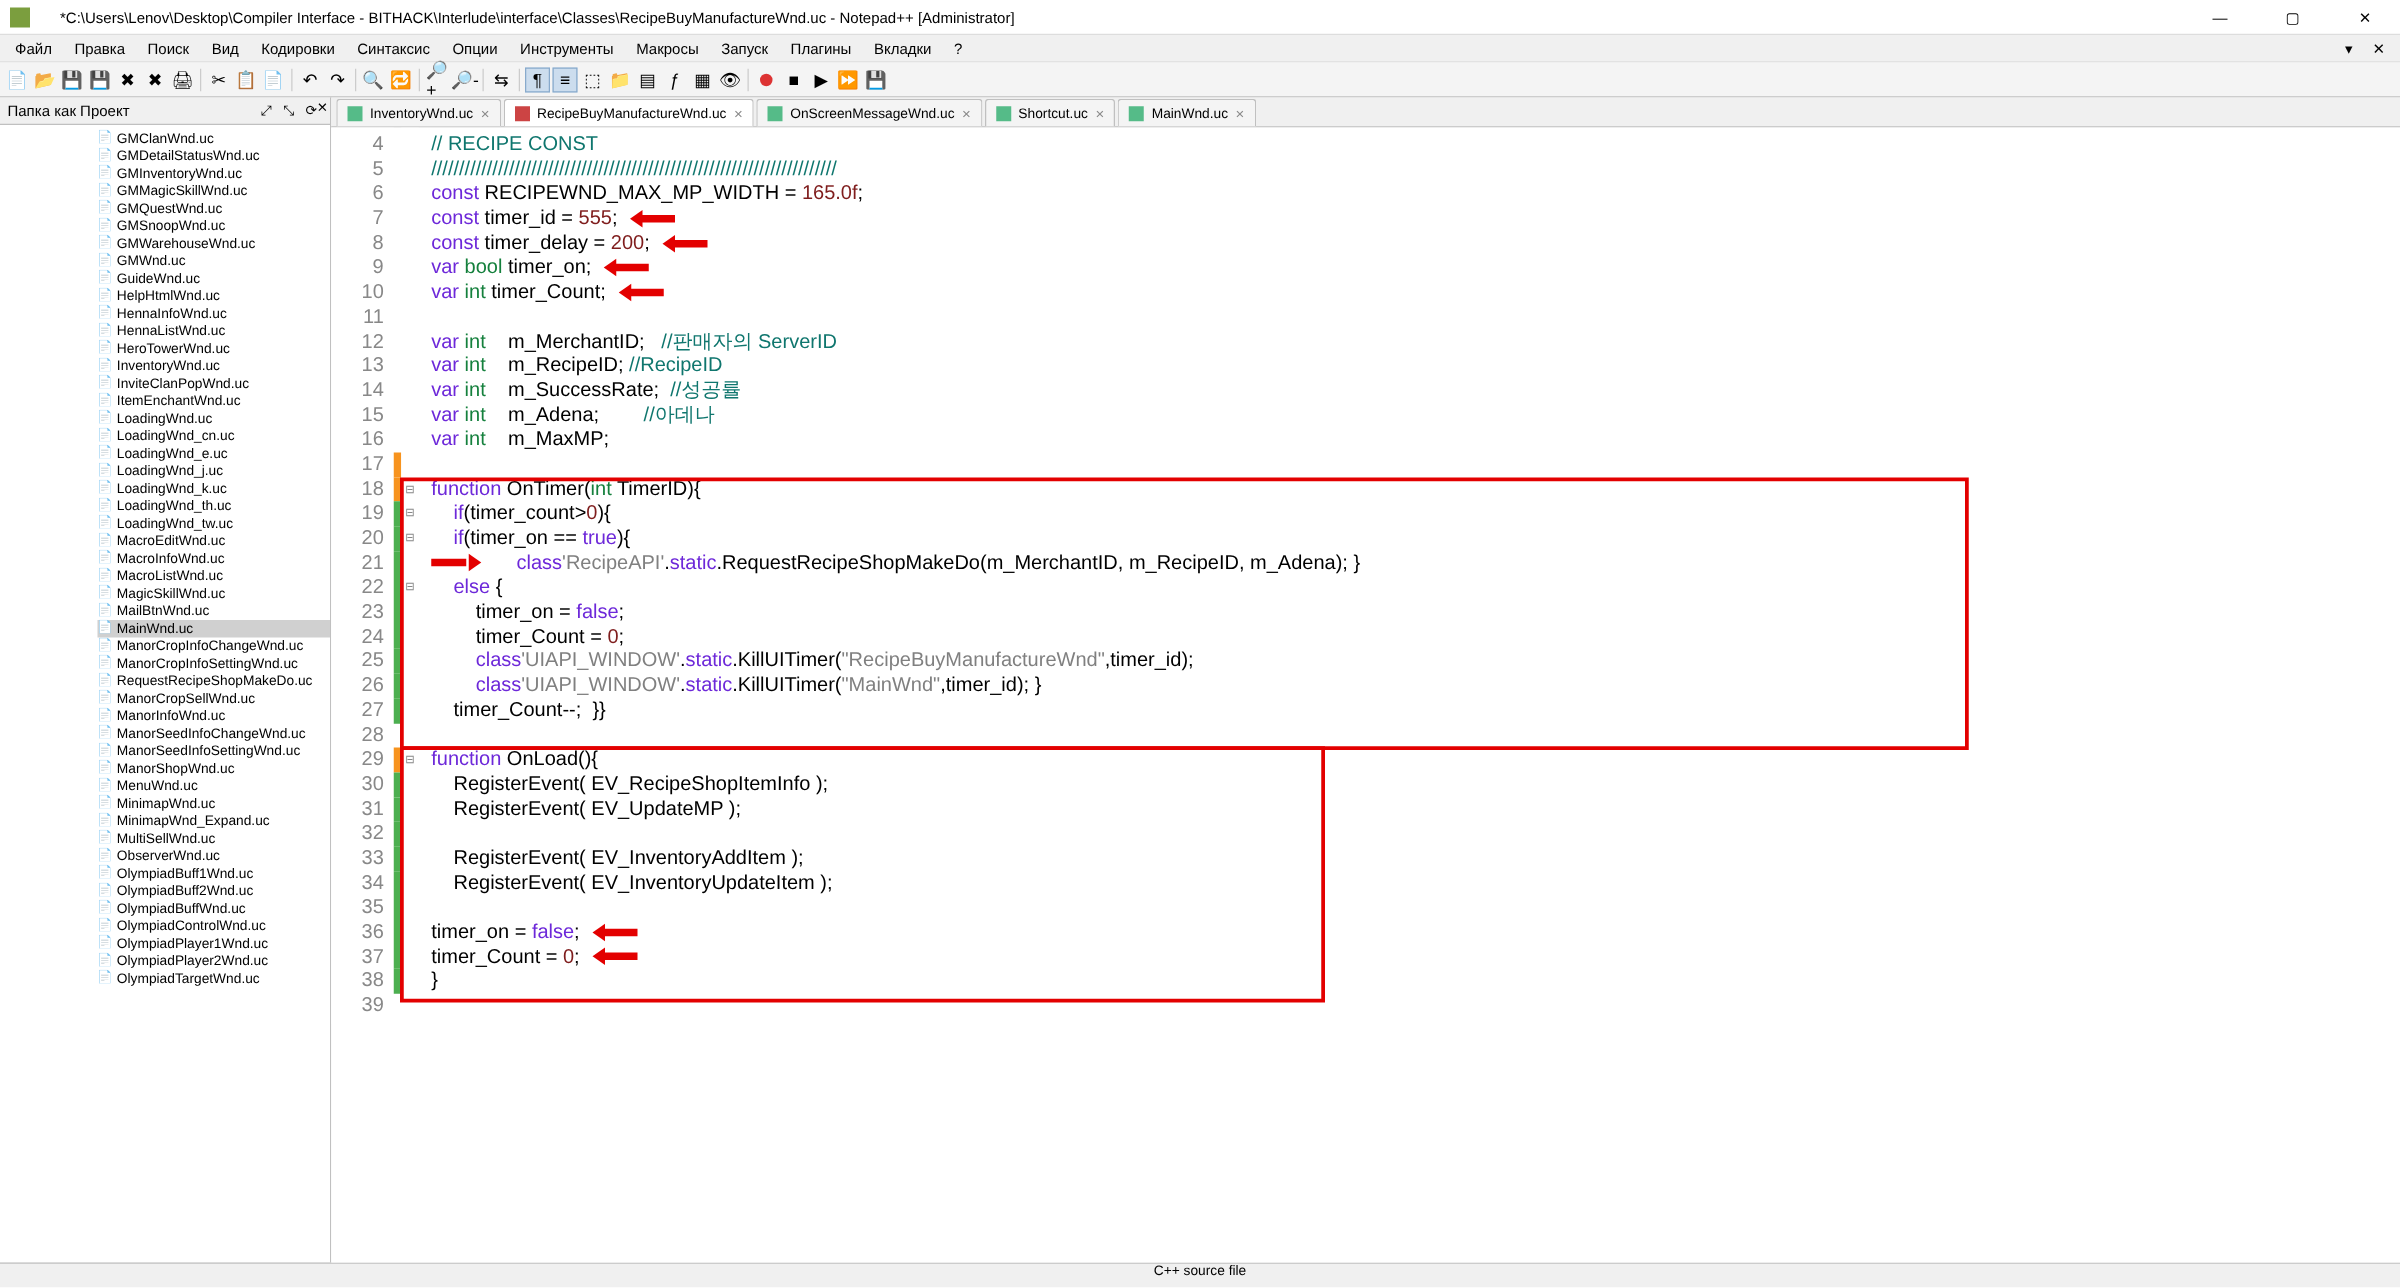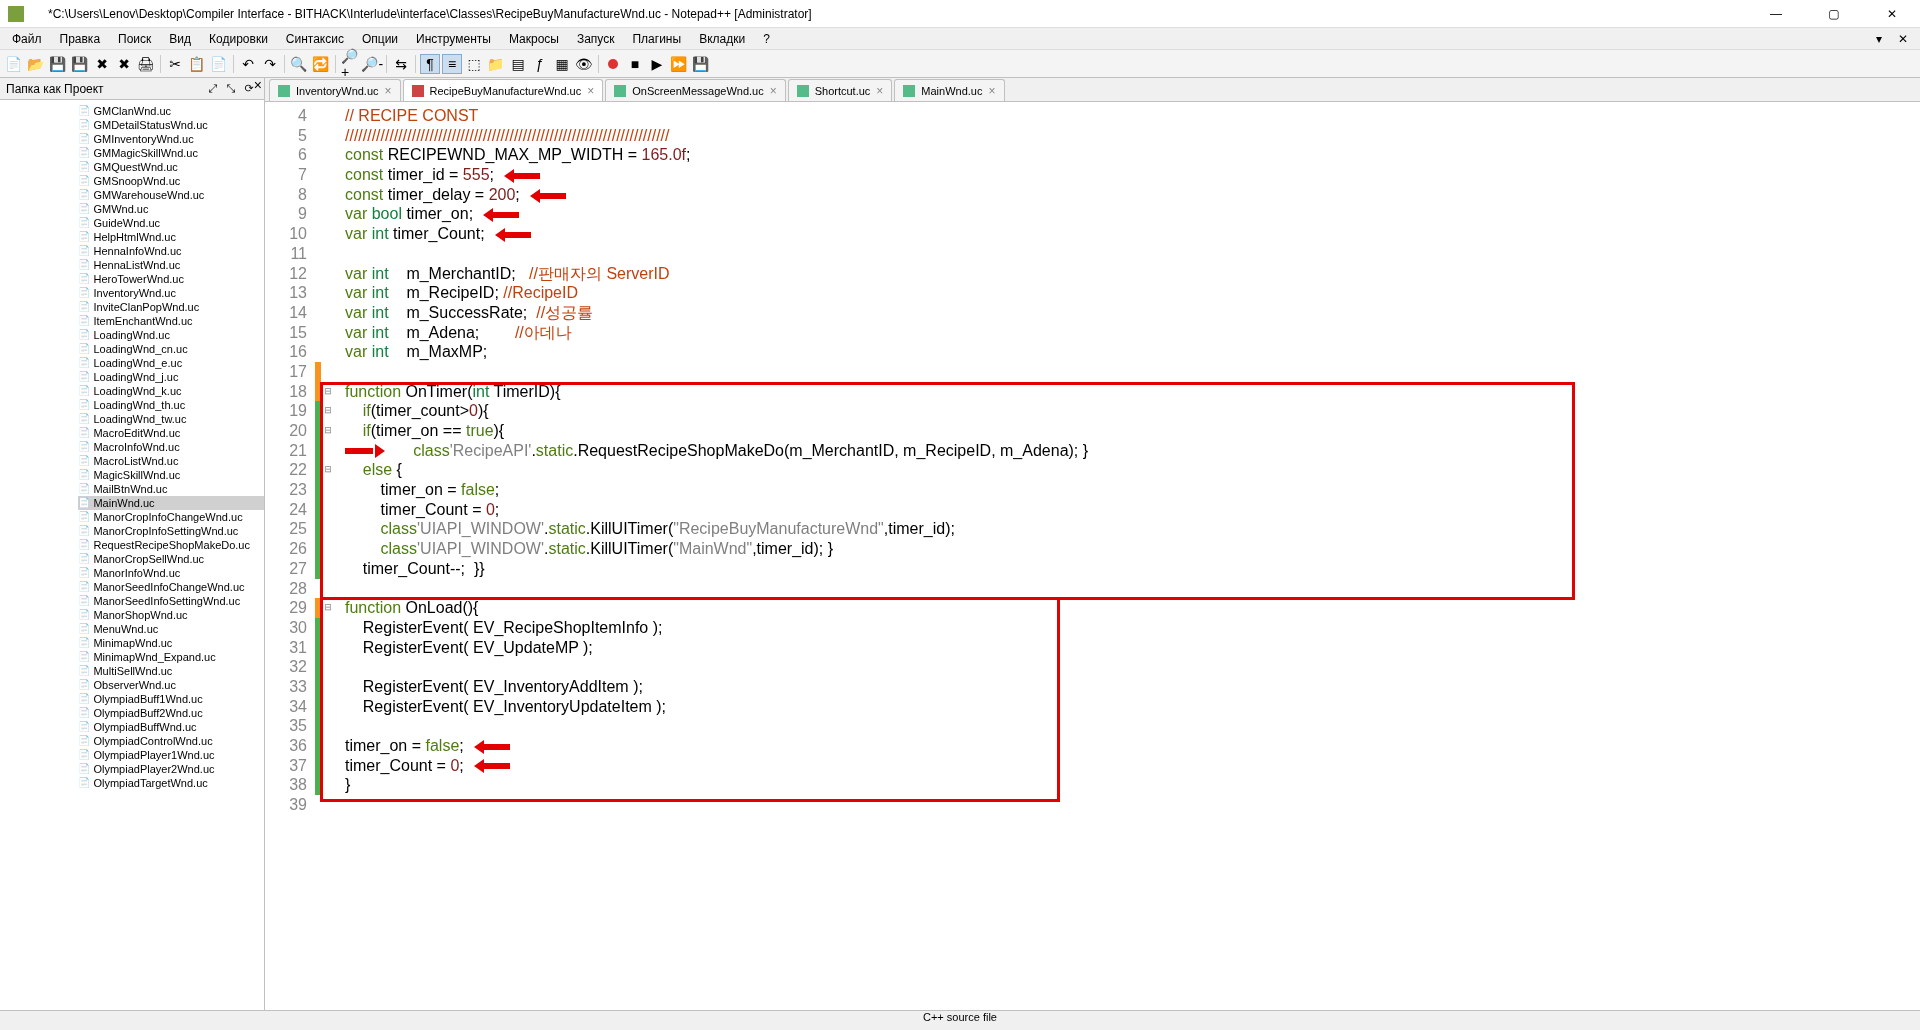--- a/index.html
+++ b/index.html
@@ -46,25 +46,25 @@
 .gutter div { height:19.7px; }
 .fold { width:14px; background:#fff; padding:4px 0; }
 .fold div { height:19.7px; display:flex; align-items:center; justify-content:center; font-size:9px; color:#888; }
 .marks { width:6px; padding:4px 0; }
 .marks div { height:19.7px; }
 .marks .m-o { background:#f7931e; }
 .marks .m-g { background:#4caf50; }
 .lines { padding:4px 0 4px 10px; white-space:pre; }
 .lines > div { height:19.7px; }
 
-.kw { color:#4d7c0f;text-align:center; }
+.kw { color:#6d28d9;text-align:center; }
 .ty { color:#15803d; }
 .num { color:#7f1d1d; }
 .str { color:#808080; }
-.cmt { color:#c2410c; }
+.cmt { color:#0f766e; }
 .op { color:#000; }
 
 .arrow-l { display:inline-block; width:40px; height:14px; position:relative; vertical-align:middle; margin-left:10px; }
 .arrow-l::before { content:""; position:absolute; left:8px; top:4px; width:28px; height:6px; background:#e30000; }
 .arrow-l::after { content:""; position:absolute; left:0; top:0; border-right:10px solid #e30000; border-top:7px solid transparent; border-bottom:7px solid transparent; }
 .arrow-r { display:inline-block; width:40px; height:14px; position:relative; vertical-align:middle; margin-right:6px; }
 .arrow-r::before { content:""; position:absolute; left:0; top:4px; width:28px; height:6px; background:#e30000; }
 .arrow-r::after { content:""; position:absolute; right:0; top:0; border-left:10px solid #e30000; border-top:7px solid transparent; border-bottom:7px solid transparent; }
 
 .redbox { position:absolute; border:3px solid #e30000; pointer-events:none; }

